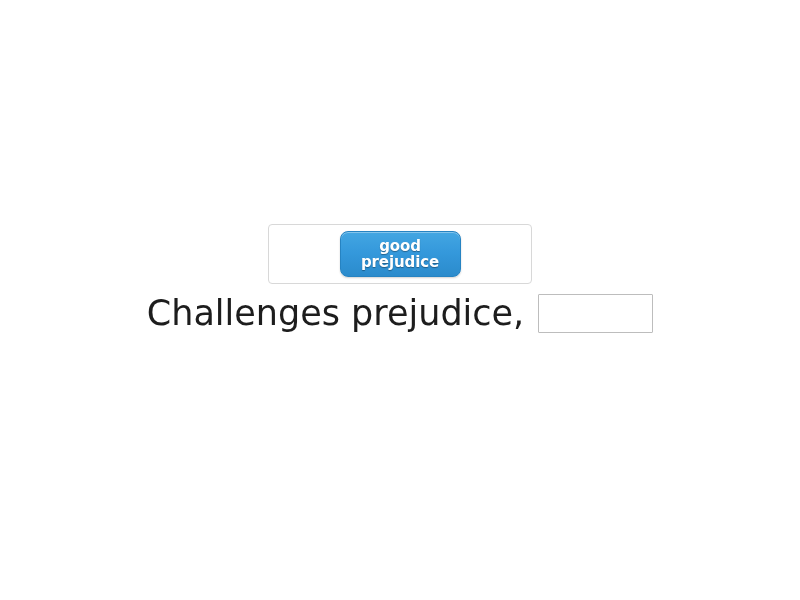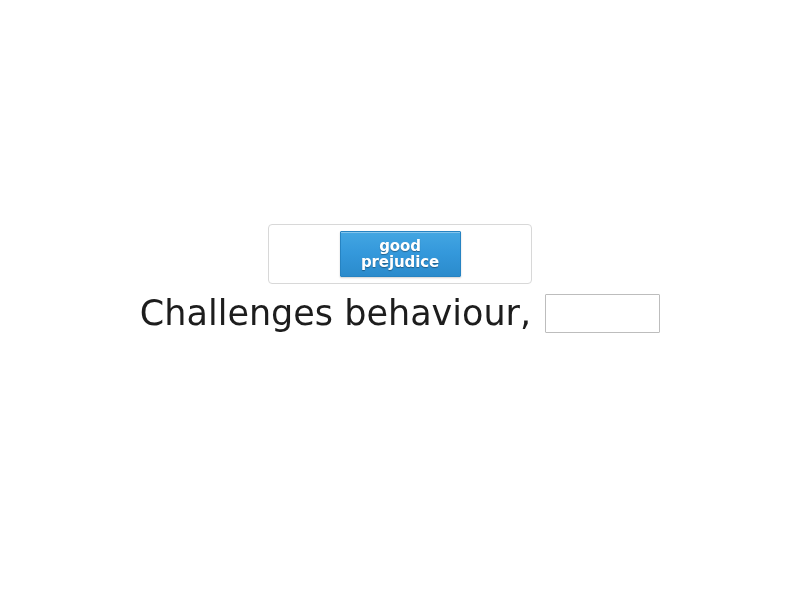--- a/index.html
+++ b/index.html
@@ -35,21 +35,21 @@
     display: flex;
     align-items: center;
     justify-content: center;
     gap: 6px;
     padding: 0 6px;
   }
 
   .tile {
     box-sizing: border-box;
     height: 46px;
-    border-radius: 1px;
+    border-radius: 8px;
     display: flex;
     align-items: center;
     justify-content: center;
     text-align: center;
     color: #ffffff;
     font-weight: bold;
     font-size: 15px;
     line-height: 1.08;
     letter-spacing: -0.1px;
     text-shadow: 0 1px 1px rgba(0,0,0,0.35);
@@ -126,19 +126,19 @@
   <div class="tile-bank">
 
     <div class="tile tile-blue">
       <span class="tile-label"><span>good</span><br><span>prejudice</span></span>
     </div>
 
 
   </div>
 
   <div class="sentence">
-    <span class="sentence-part before">Challenges behaviour,</span>
+    <span class="sentence-part before">Challenges prejudice,</span>
 
     <span class="drop-zone" title=""></span>
 
   </div>
 
 </div>
 
 </body></html>

